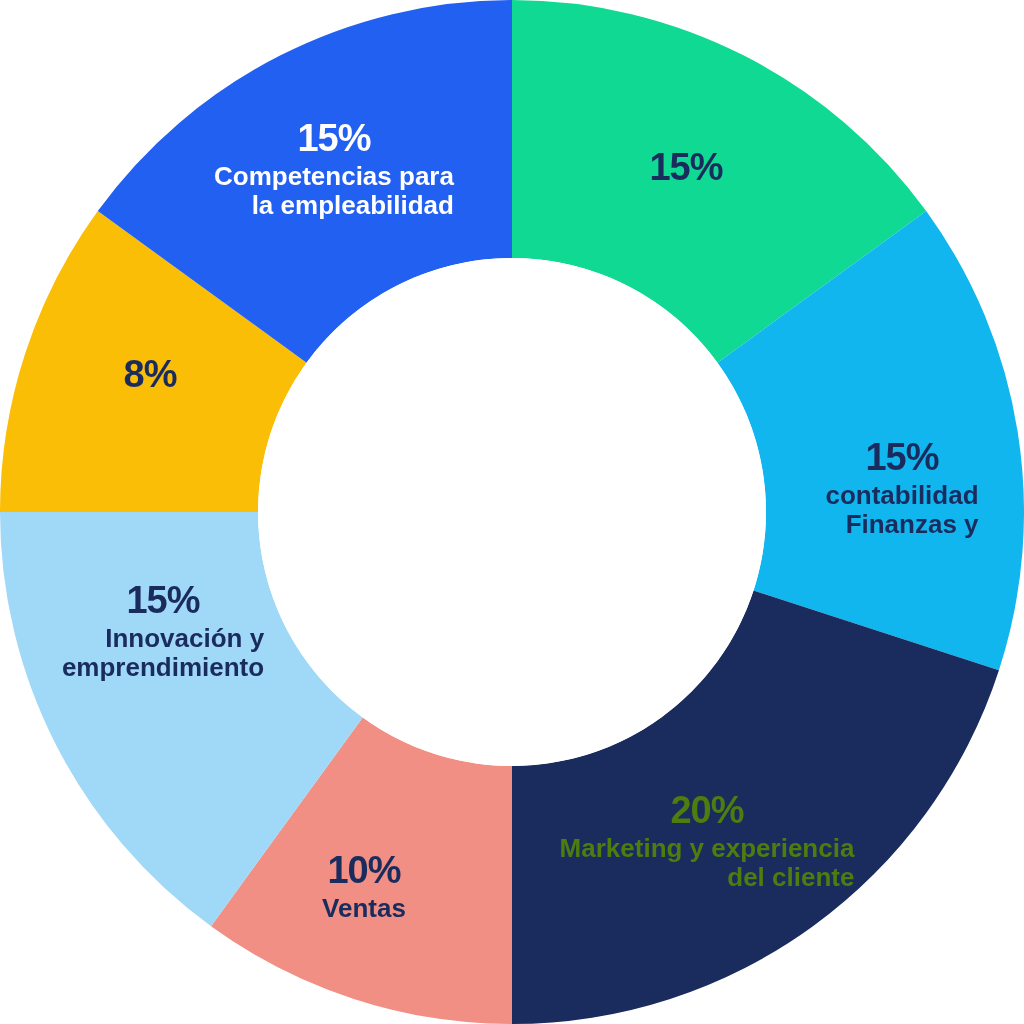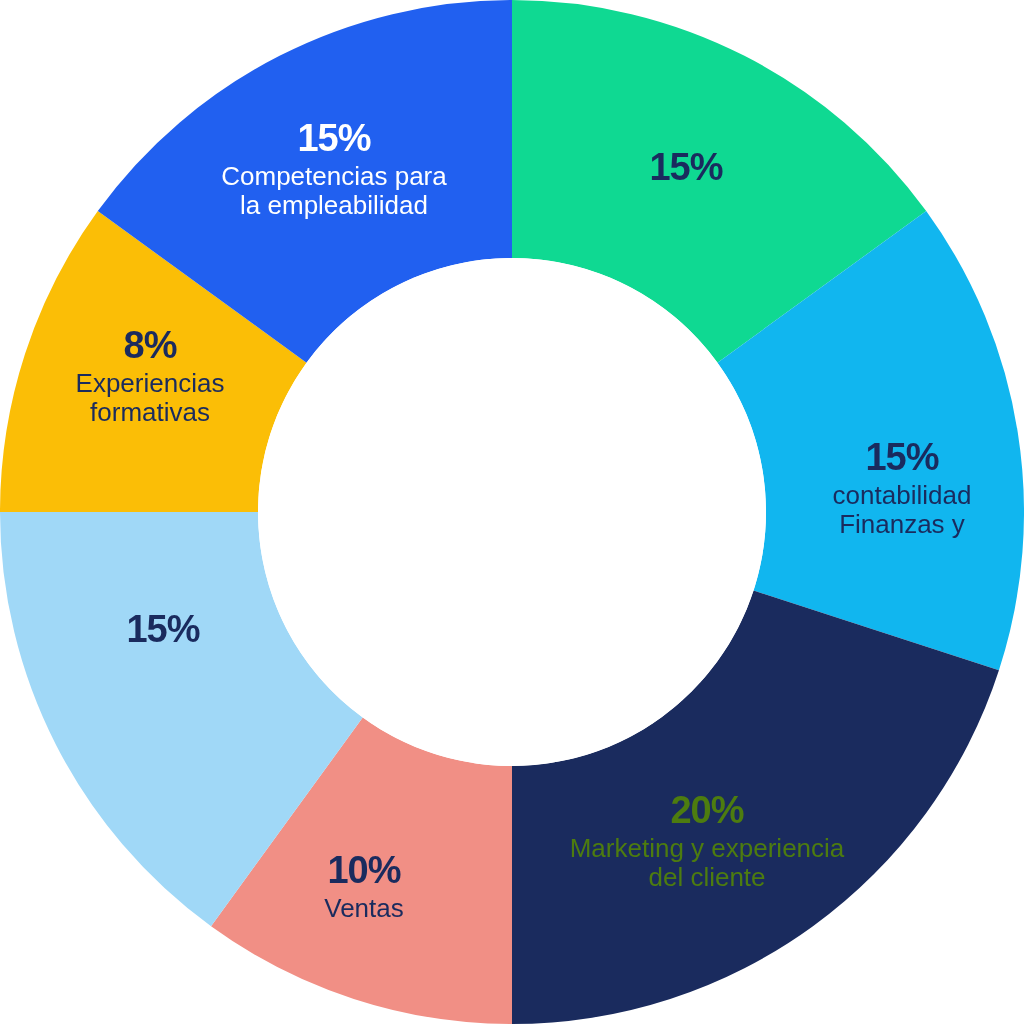--- a/index.html
+++ b/index.html
@@ -36,22 +36,23 @@
   }
   .slice-pct {
     font-size: 38px;
     font-weight: bold;
     letter-spacing: -1px;
     display: block;
     margin-bottom: 2px;
   }
   .slice-name {
     font-size: 26px;
-    font-weight: normal;
+    font-weight: bold;
     display: block;
+    text-align: right;
   }
   .slice-name .ln {
     display: block;
   }
 </style>
 </head>
 <body style="background: rgb(255, 255, 255);">
 
 <div id="chart-root">
   <svg id="donut-svg" viewBox="0 0 1024 1024" xmlns="http://www.w3.org/2000/svg">
@@ -85,27 +86,27 @@
         </span>
       </div>
       <div class="slice-label" style="left: 364px; top: 854px; color: rgb(26, 43, 94); margin-top: 32px;">
         <span class="slice-pct">10%</span>
         <span class="slice-name">
           <span class="ln">Ventas</span>
         </span>
       </div>
       <div class="slice-label" style="left: 163px; top: 630px; color: rgb(26, 43, 94);">
         <span class="slice-pct">15%</span>
+        <span class="slice-name">
+          <span class="ln">Innovación y</span>
+          <span class="ln">emprendimiento</span>
+        </span>
       </div>
       <div class="slice-label" style="left: 150px; top: 375px; color: rgb(26, 43, 94);">
         <span class="slice-pct">8%</span>
-        <span class="slice-name">
-          <span class="ln">Experiencias</span>
-          <span class="ln">formativas</span>
-        </span>
       </div>
       <div class="slice-label" style="left: 334px; top: 168px; color: rgb(255, 255, 255);">
         <span class="slice-pct">15%</span>
         <span class="slice-name">
           <span class="ln">Competencias para</span>
           <span class="ln">la empleabilidad</span>
         </span>
       </div>
     </div>
 </div>

